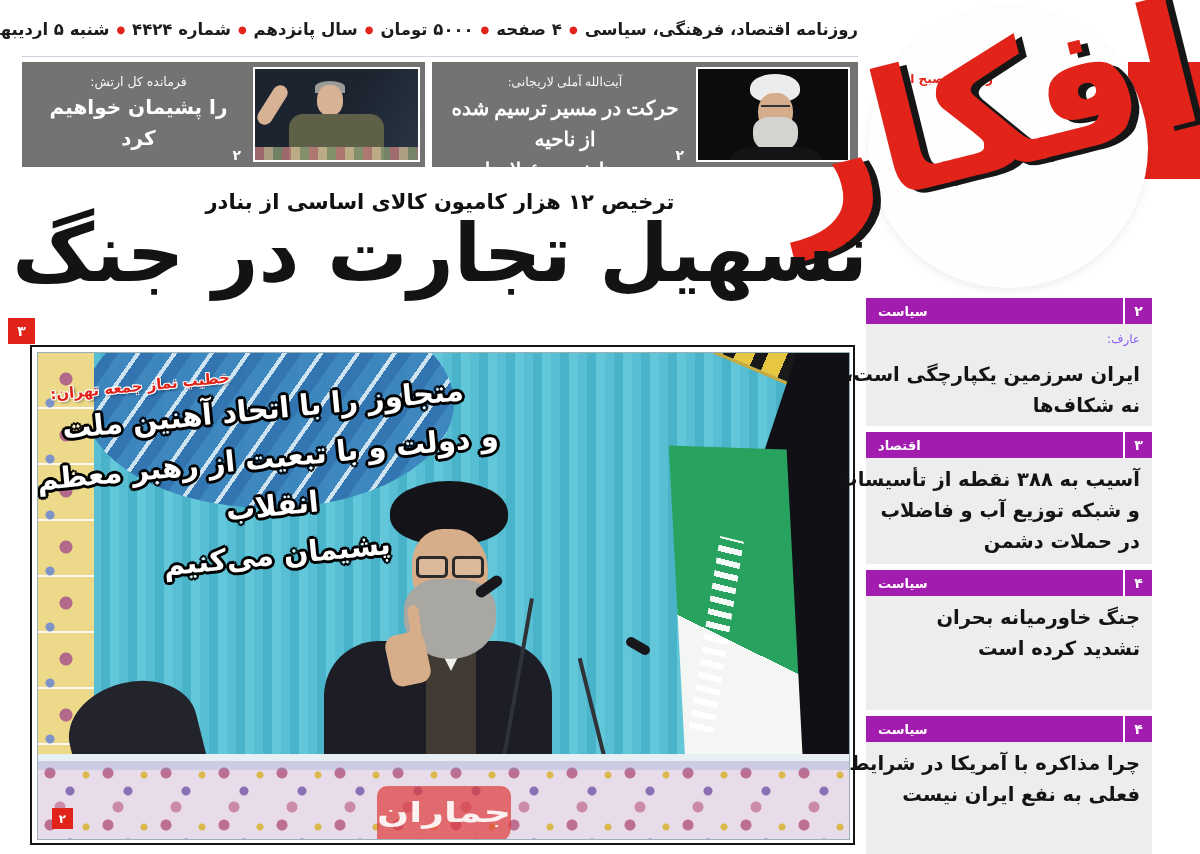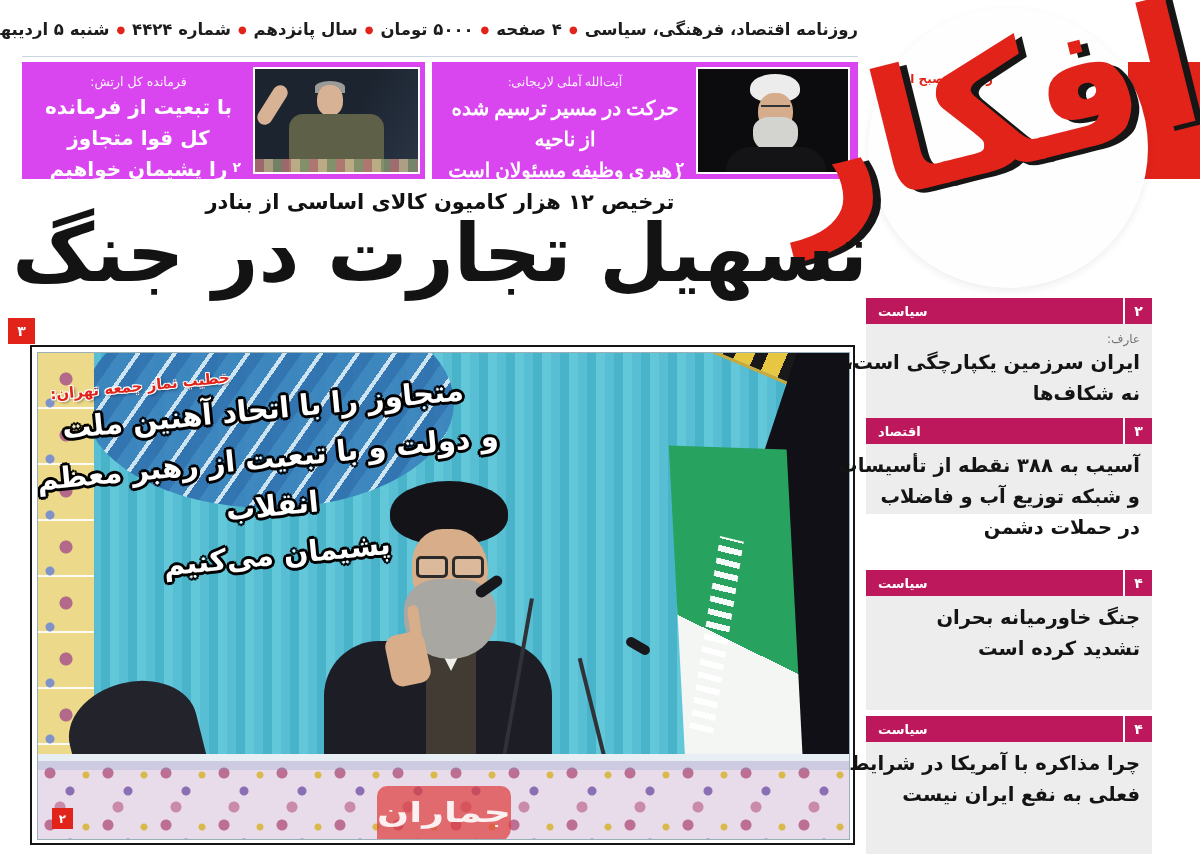--- a/index.html
+++ b/index.html
@@ -6,21 +6,21 @@
   #page{position:relative;width:1200px;height:854px;margin:0 auto;background:#fff;overflow:hidden;
         font-family:"DejaVu Sans","Liberation Sans",sans-serif;}
 
   
   .header-line{position:absolute;top:20px;right:342px;direction:rtl;display:flex;align-items:center;
                gap:7px;font-size:16.5px;font-weight:bold;color:#1c1c1c;white-space:nowrap;}
   .header-line .dot{color:#e2231a;font-size:10px;line-height:1;}
   .header-rule{position:absolute;top:56px;left:22px;width:836px;height:1px;background:#ccd6e2;}
 
   
-  .news-box{position:absolute;top:62px;height:117px;background:#d946ef;color:#fff;}
+  .news-box{position:absolute;top:62px;height:105px;background:#737373;color:#fff;}
   #box-left{left:22px;width:403px;}
   #box-mid{left:432px;width:426px;}
   .box-photo{position:absolute;top:5px;bottom:5px;border:2px solid #fdfdfd;overflow:hidden;}
   #box-left .box-photo{right:5px;width:163px;background:linear-gradient(120deg,#1c2430 55%,#2b3545);}
   #box-mid  .box-photo{right:8px;width:150px;background:#0c0c0e;}
   .box-text{position:absolute;top:8px;bottom:8px;left:10px;direction:rtl;}
   #box-left .box-text{right:180px;} #box-mid .box-text{right:170px;font-family:Liberation Serif, serif;}
   .box-kicker{font-size:12.5px;text-align:center;opacity:.95;margin-top:4px;}
   .box-headline{font-size:20px;font-weight:bold;text-align:center;line-height:1.55;margin-top:3px;}
   .box-pagenum{position:absolute;bottom:4px;font-size:14px;font-weight:bold;}
@@ -121,28 +121,28 @@
                  direction:rtl;z-index:20;}
   .ov-kicker{width:200px;margin:0 255px 2px 0;text-align:center;color:#e2231a;font-size:15px;font-weight:bold;
      text-shadow:-1px -1px 0 #fff,1px -1px 0 #fff,-1px 1px 0 #fff,1px 1px 0 #fff,2px 2px 3px rgba(0,0,0,.45);}
   .ov-line{text-align:center;color:#fff;font-size:29px;font-weight:bold;line-height:1.68;
      text-shadow:-2px -2px 0 #000,2px -2px 0 #000,-2px 2px 0 #000,2px 2px 0 #000,
                  0 3px 0 #000,3px 0 0 #000,0 -3px 0 #000,-3px 0 0 #000;}
 
   
   .sidebar{position:absolute;left:866px;top:298px;width:286px;height:556px;}
   .sb-card{position:absolute;left:0;width:286px;background:#ededed;}
-  #sb1{top:0;height:128px;} #sb2{top:120px;height:96px;} #sb3{top:272px;height:140px;} #sb4{top:418px;height:138px;}
-  .sb-head{height:26px;background:#be185d;display:flex;align-items:stretch;}
+  #sb1{top:0;height:128px;} #sb2{top:134px;height:132px;} #sb3{top:272px;height:140px;} #sb4{top:418px;height:138px;}
+  .sb-head{height:26px;background:#a21caf;display:flex;align-items:stretch;}
   .sb-cat{color:#fff;font-size:13px;font-weight:bold;padding:0 12px;display:flex;align-items:center;}
   .sb-spacer{flex:1;}
   .sb-div{width:2px;background:#fff;}
   .sb-num{width:27px;color:#fff;font-size:14px;font-weight:bold;display:flex;align-items:center;justify-content:center;}
   .sb-body{padding:7px 12px 0;direction:rtl;text-align:right;}
-  .sb-kicker{font-size:12px;color:#737373;margin:1px 0 2px;}
+  .sb-kicker{font-size:12px;color:#8b5cf6;margin:1px 0 14px;}
   .sb-line{font-size:19.5px;font-weight:bold;color:#141414;line-height:1.58;white-space:nowrap;}
 </style>
 </head>
 <body>
 
 <div id="page">
 
   <div class="header-line">
     <span>روزنامه اقتصاد، فرهنگی، سیاسی</span>
     <span class="dot">●</span>
@@ -155,21 +155,20 @@
     <span>شماره ۴۴۲۴</span>
     <span class="dot">●</span>
     <span>شنبه ۵ اردیبهشت ۱۴۰۵</span>
   </div>
   <div class="header-rule"></div>
 
   <div class="news-box" id="box-left">
     <div class="box-text">
       <div class="box-kicker">فرمانده کل ارتش:</div>
       <div class="box-headline">
-        <div>با تبعیت از فرمانده کل قوا متجاوز</div>
         <div>را پشیمان خواهیم کرد</div>
       </div>
     </div>
     <div class="box-pagenum">۲</div>
     <div class="box-photo">
       <div class="abs cmd-hair"></div>
       <div class="abs cmd-face"></div>
       <div class="abs cmd-body"></div>
       <div class="abs cmd-arm"></div>
       <div class="abs cmd-flowers"></div>

